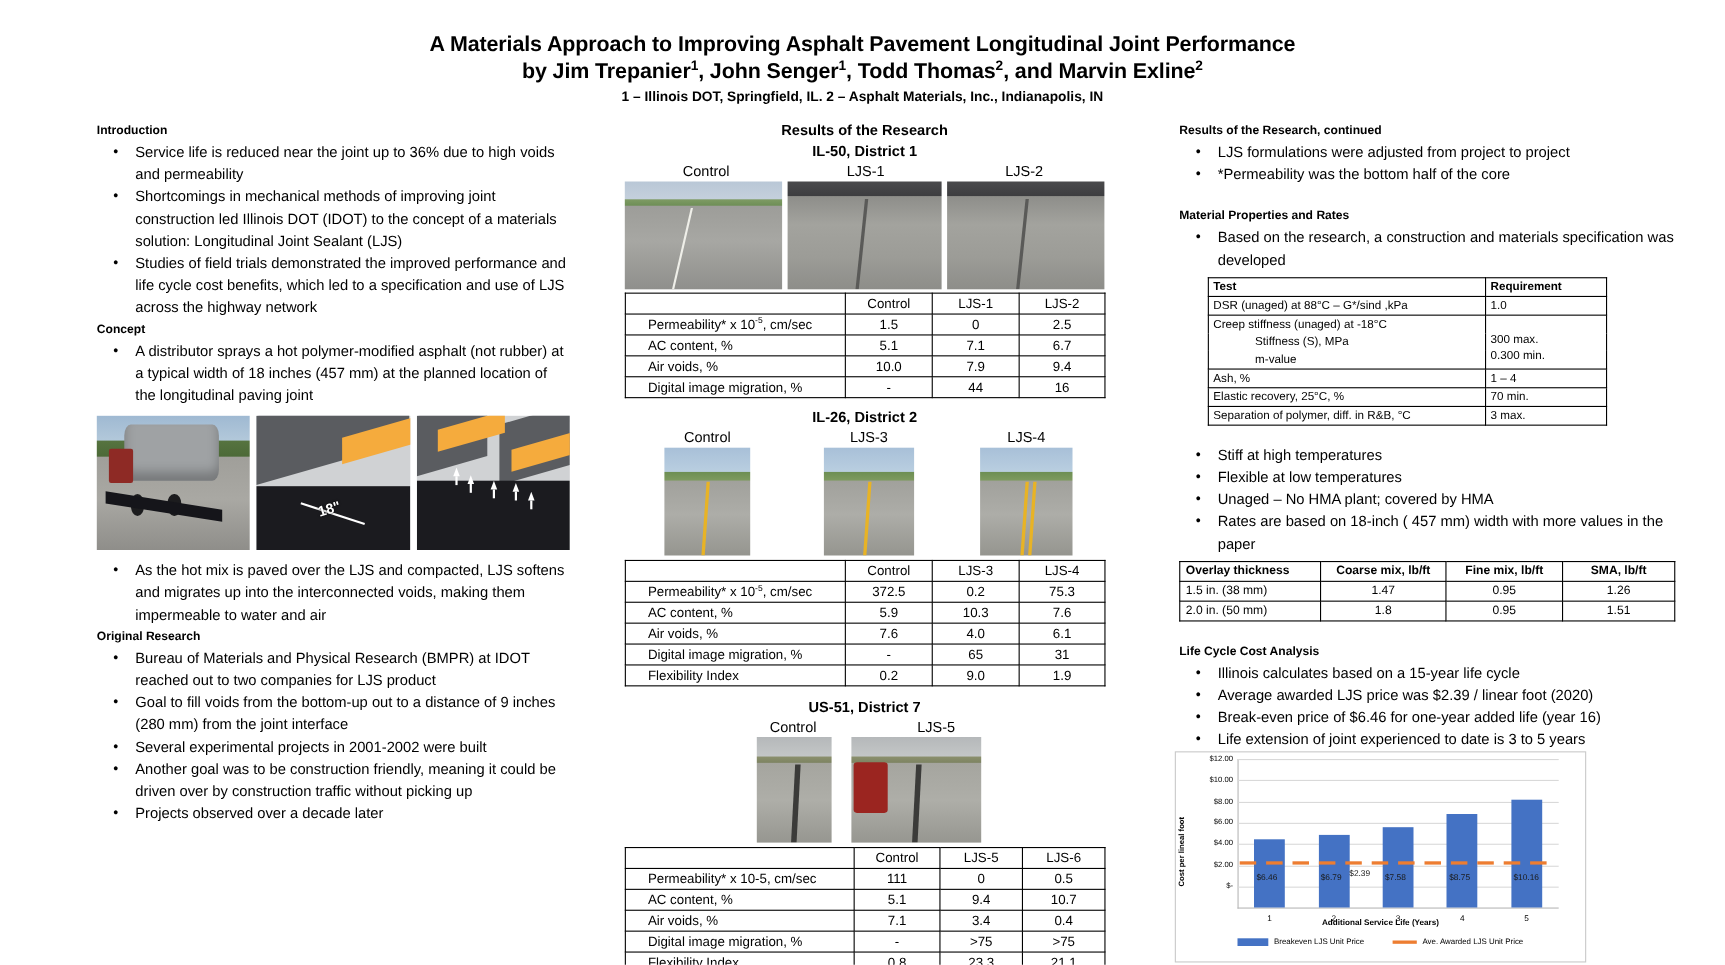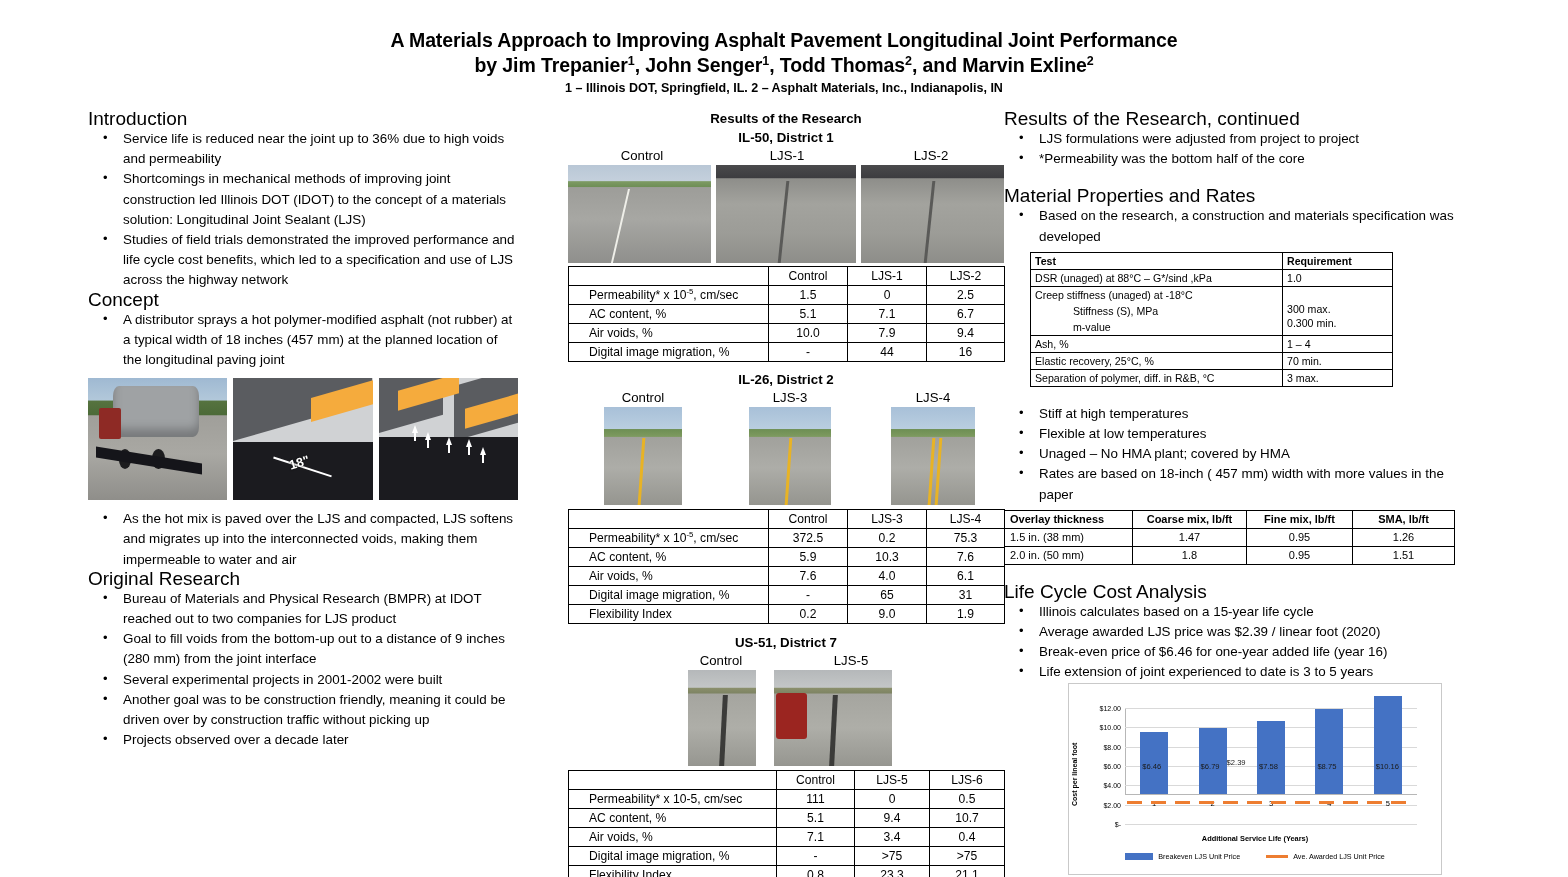--- a/index.html
+++ b/index.html
@@ -15,23 +15,23 @@
   .titleblock{position:absolute;left:0;top:28px;width:1568px;text-align:center;}
   .title-line1{font-size:19.5px;font-weight:700;line-height:25px;letter-spacing:-0.1px;}
   .title-line2{font-size:19.5px;font-weight:700;line-height:25px;letter-spacing:-0.1px;}
   .title-line3{font-size:12.5px;font-weight:700;line-height:19px;margin-top:1px;}
   sup{font-size:0.64em;vertical-align:super;line-height:0;}
 
   
   .col{position:absolute;top:110px;}
   .col-left{left:88px;width:430px;}
   .col-mid{left:568px;width:436px;}
-  .col-right{left:1004px;width:450px;}
-
-  h3.sect{font-size:19px;font-weight:400;margin:0 0 1px 0;line-height:18px;}
+  .col-right{left:1072px;width:450px;}
+
+  h3.sect{font-size:11px;font-weight:700;margin:0 0 1px 0;line-height:18px;}
   h3.sect.sp{margin-top:12px;}
 
   
   ul.b{list-style:none;margin:0;padding:0;}
   ul.b>li{
     position:relative;padding-left:35px;margin:0 0 0 0;
     font-size:13.4px;line-height:20.2px;
   }
   ul.b>li::before{
     content:"\2022";position:absolute;left:15px;top:-1px;font-size:13px;
@@ -112,21 +112,21 @@
 
   table.rates{border-collapse:collapse;font-size:11px;table-layout:fixed;width:450px;}
   table.rates td{border:1px solid #000;padding:1px 5px;height:15px;}
   table.rates td.h{font-weight:700;text-align:center;}
   table.rates td.h.left{text-align:left;}
   table.rates td.c{text-align:center;}
 
   
   .chartbox{position:absolute;left:1068px;top:683px;width:372px;height:190px;border:1px solid #c9c9c9;background:#fff;}
   .chart-ylabel{position:absolute;left:2px;top:50px;font-size:7px;font-weight:700;transform:rotate(-90deg);transform-origin:left top;white-space:nowrap;}
-  .plot{position:absolute;left:56px;top:24px;width:292px;height:87px;}
+  .plot{position:absolute;left:56px;top:6px;width:292px;height:136px;}
   .gridline{position:absolute;left:0;width:100%;height:1px;background:#d9d9d9;}
   .ytick{position:absolute;right:calc(100% + 4px);font-size:7px;transform:translateY(-50%);white-space:nowrap;}
   .axisline{position:absolute;left:0;bottom:0;width:100%;height:1px;background:#b7b7b7;}
   .yaxisline{position:absolute;left:0;top:0;width:1px;height:100%;background:#b7b7b7;}
   .bar{position:absolute;bottom:1px;background:#4472C4;width:28px;}
   .barlbl{position:absolute;font-size:7.6px;color:#1a1a1a;white-space:nowrap;}
   .dashseg{position:absolute;height:3px;background:#ED7D31;}
   .xtick{position:absolute;top:calc(100% + 4px);font-size:7.5px;transform:translateX(-50%);}
   .chart-xlabel{position:absolute;left:0;right:0;top:150px;text-align:center;font-size:7.4px;font-weight:700;}
   .legend{position:absolute;left:0;right:0;top:167px;display:flex;justify-content:center;gap:26px;align-items:center;font-size:7.2px;}

